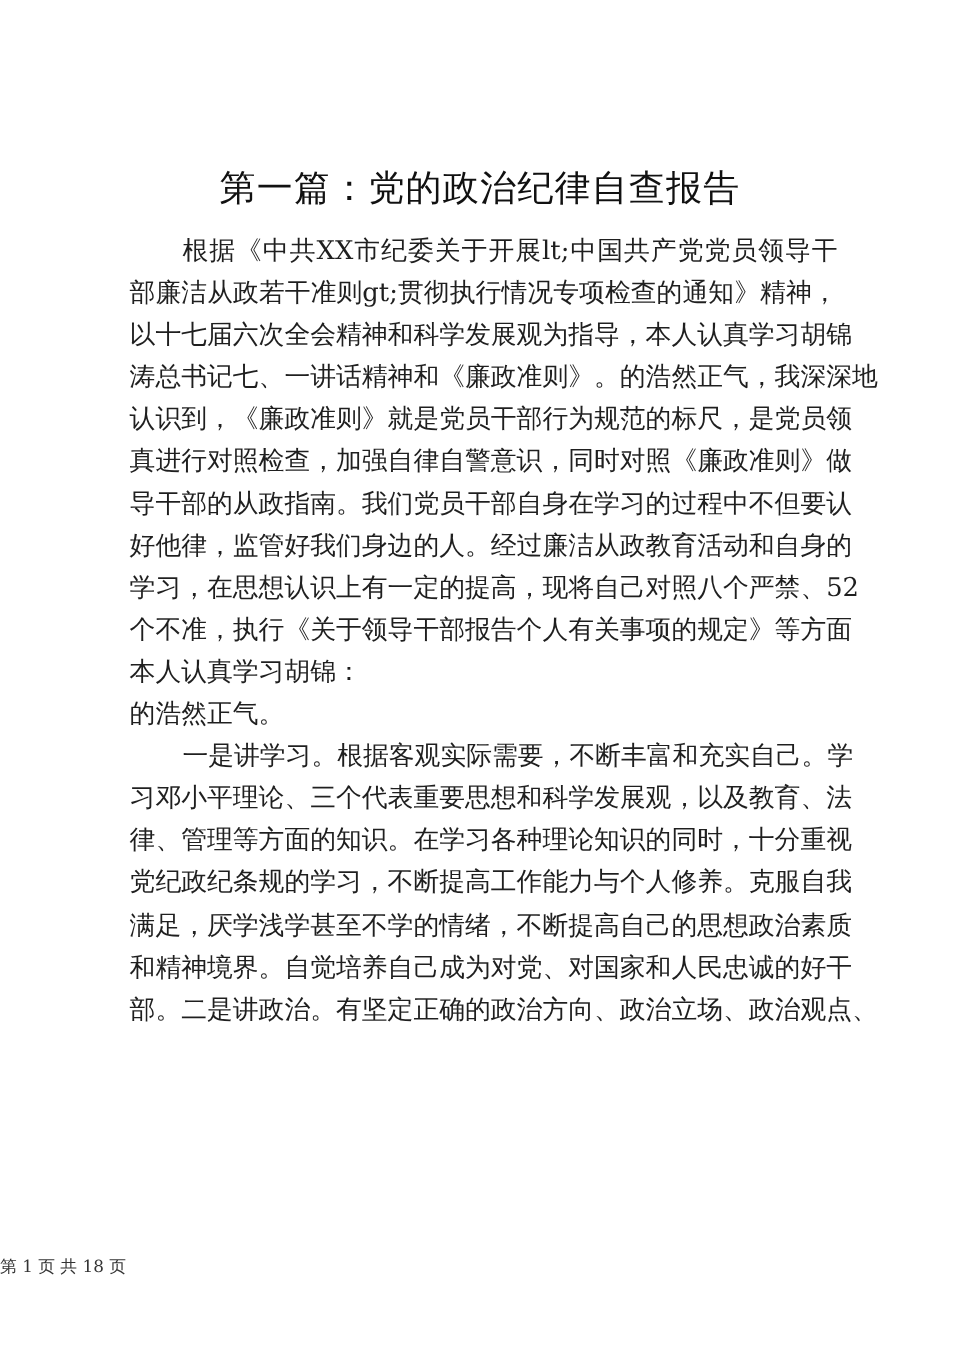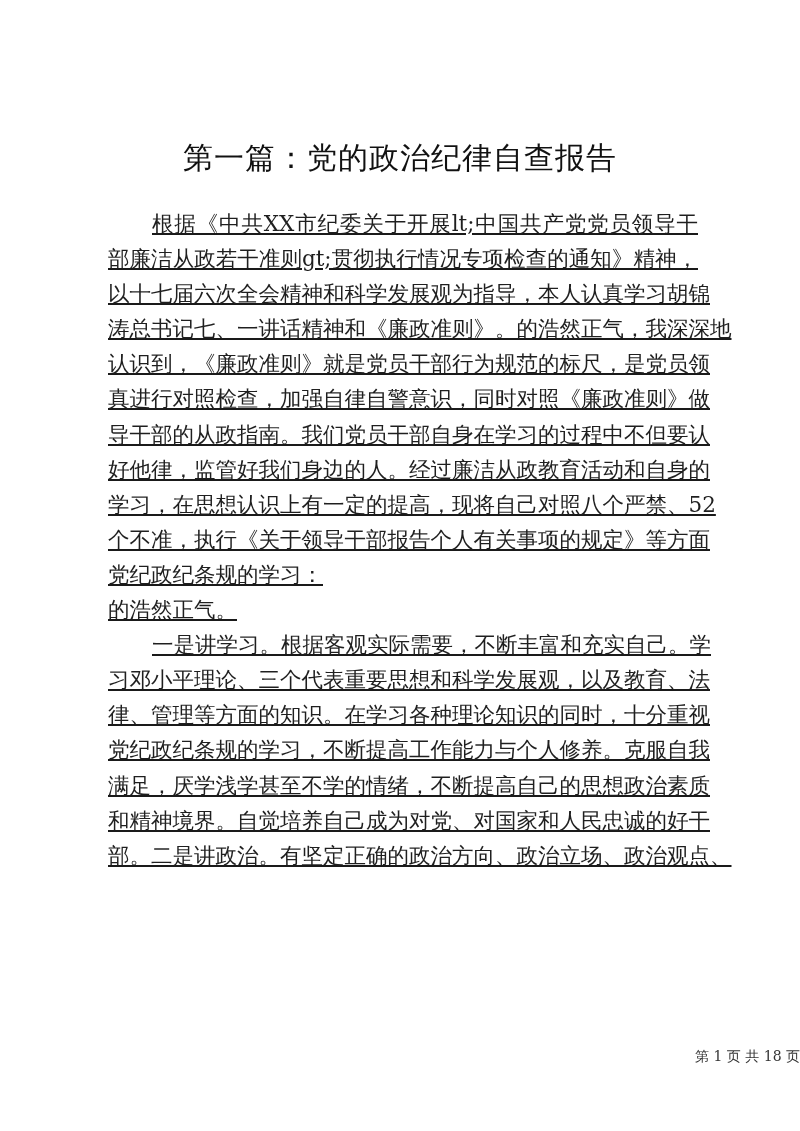--- a/index.html
+++ b/index.html
@@ -28,44 +28,43 @@
       text-align: center;
       font-family: "DejaVu Sans", "Liberation Sans", sans-serif;
       font-size: 30px;
       line-height: 40px;
       color: #111111;
       letter-spacing: 1px;
     }
     .body {
       position: absolute;
       left: 108px;
-      top: 206px;
+      top: 192px;
       width: 590px;
-      text-decoration: underline;
     }
     .line {
       height: 35.1px;
       line-height: 35.1px;
       font-size: 21.5px;
       white-space: nowrap;
       text-align: justify;
       text-align-last: justify;
       color: #1f1f1f;
     }
     .line.last {
       text-align-last: left;
     }
     .line.indent {
       padding-left: 44px;
     }
     .footer {
       position: absolute;
       left: 0; right: 0;
       top: 1046px;
-      text-align: right;
+      text-align: left;
       font-size: 14px;
       line-height: 20px;
       color: #333333;
     }
   </style>
 </head>
 <body>
 
 <div class="page">
   <div class="title">第一篇：党的政治纪律自查报告</div>
@@ -76,21 +75,21 @@
       <div class="line indent">根据《中共XX市纪委关于开展lt;中国共产党党员领导干</div>
       <div class="line">部廉洁从政若干准则gt;贯彻执行情况专项检查的通知》精神，</div>
       <div class="line">以十七届六次全会精神和科学发展观为指导，本人认真学习胡锦</div>
       <div class="line">涛总书记七、一讲话精神和《廉政准则》。的浩然正气，我深深地</div>
       <div class="line">认识到，《廉政准则》就是党员干部行为规范的标尺，是党员领</div>
       <div class="line">真进行对照检查，加强自律自警意识，同时对照《廉政准则》做</div>
       <div class="line">导干部的从政指南。我们党员干部自身在学习的过程中不但要认</div>
       <div class="line">好他律，监管好我们身边的人。经过廉洁从政教育活动和自身的</div>
       <div class="line">学习，在思想认识上有一定的提高，现将自己对照八个严禁、52</div>
       <div class="line">个不准，执行《关于领导干部报告个人有关事项的规定》等方面</div>
-      <div class="line last">党纪政纪条规的学习：</div>
+      <div class="line last">本人认真学习胡锦：</div>
     </div>
 
     <div>
       <div class="line last">的浩然正气。</div>
     </div>
 
     <div>
       <div class="line indent">一是讲学习。根据客观实际需要，不断丰富和充实自己。学</div>
       <div class="line">习邓小平理论、三个代表重要思想和科学发展观，以及教育、法</div>
       <div class="line">律、管理等方面的知识。在学习各种理论知识的同时，十分重视</div>

